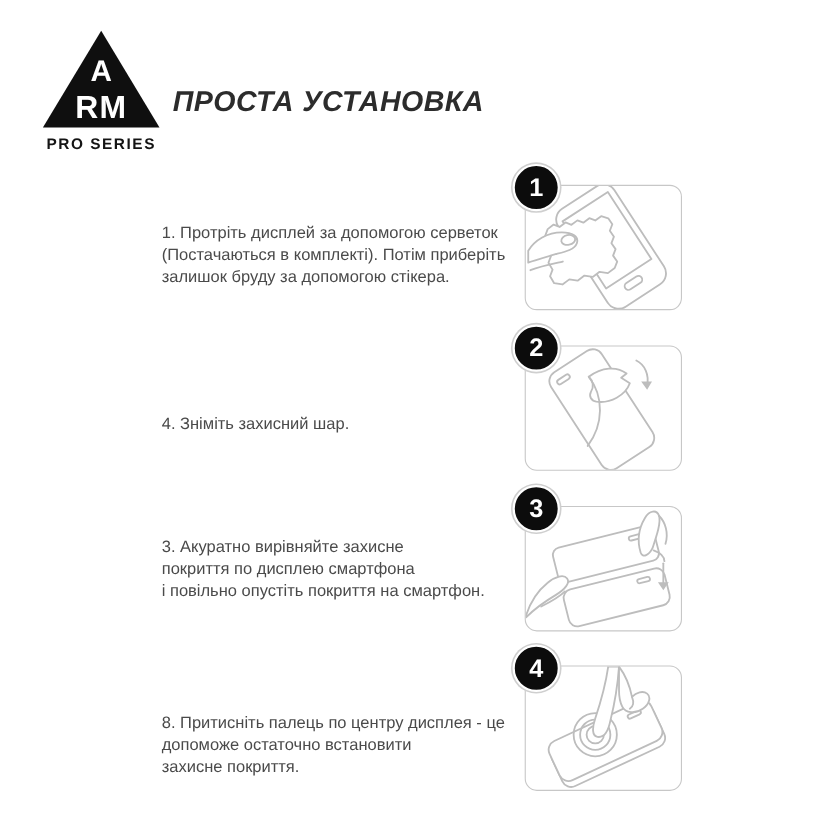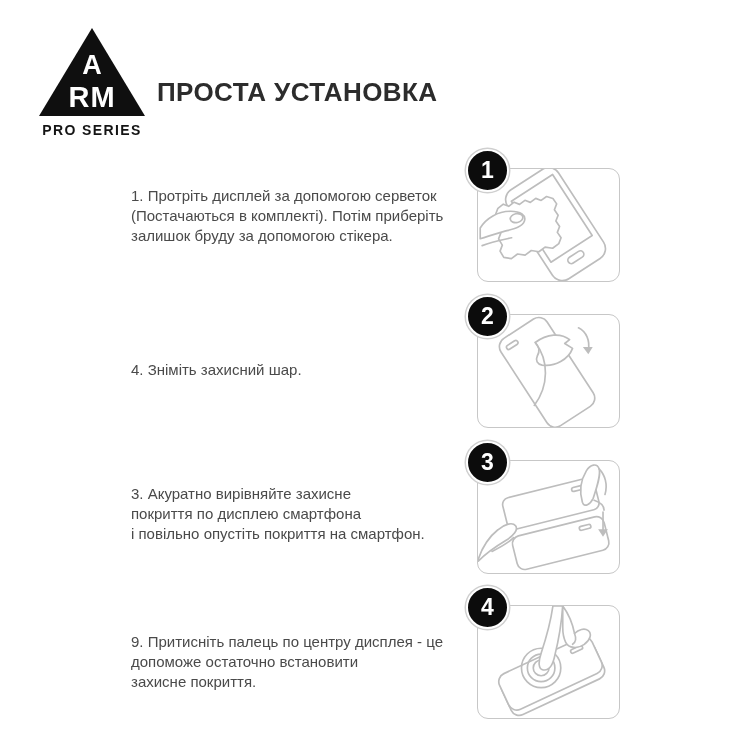--- a/index.html
+++ b/index.html
@@ -5,25 +5,26 @@
   html,body{margin:0;padding:0;}
   body{
     width:745px;height:745px;background:#ffffff;position:relative;overflow:hidden;
     font-family:"Liberation Sans", sans-serif;
   }
   .logo{position:absolute;left:36px;top:26px;width:112px;height:114px;}
   .title{
     position:absolute;left:157px;top:77px;
     font-size:26px;font-weight:800;color:#2c2c2c;letter-spacing:0.4px;
     white-space:nowrap;
+    font-style:italic;
   }
   .step-text{
     position:absolute;left:131px;width:348px;
     font-size:15px;line-height:20px;color:#4a4a4a;
-    white-space:pre-line;margin:0;
+    white-space:pre-line;margin:16px;
   }
   .card{
     position:absolute;left:477px;width:143px;height:114px;
     border:1.6px solid #c7c7c7;border-radius:11px;background:#fff;
     box-sizing:border-box;
   }
   .card svg{position:absolute;left:0;top:0;width:100%;height:100%;}
   .badge{
     position:absolute;left:466px;width:43px;height:43px;border-radius:50%;
     background:#0c0c0c;color:#fff;
@@ -44,24 +45,24 @@
     <text x="56" y="81" text-anchor="middle" fill="#ffffff" font-size="29" font-weight="700" letter-spacing="1">RM</text>
     <text x="56" y="109" text-anchor="middle" fill="#141414" font-size="14" font-weight="700" letter-spacing="1.4">PRO SERIES</text>
   </svg>
 
   <div class="title">ПРОСТА УСТАНОВКА</div>
 
   <p class="step-text" style="top:186px">1. Протріть дисплей за допомогою серветок
 (Постачаються в комплекті). Потім приберіть
 залишок бруду за допомогою стікера.</p>
   <p class="step-text" style="top:360px">4. Зніміть захисний шар.</p>
-  <p class="step-text" style="top:484px">3. Акуратно вирівняйте захисне
+  <p class="step-text" style="top:472px">3. Акуратно вирівняйте захисне
 покриття по дисплею смартфона
 і повільно опустіть покриття на смартфон.</p>
-  <p class="step-text" style="top:632px">9. Притисніть палець по центру дисплея - це
+  <p class="step-text" style="top:632px">8. Притисніть палець по центру дисплея - це
 допоможе остаточно встановити
 захисне покриття.</p>
 
   <div class="card" style="top:168px">
     <svg viewBox="0 0 143 114">
       <g class="art">
         <g transform="rotate(-33 80 60)">
           <rect x="50" y="2" width="62" height="108" rx="12" fill="#fff"></rect>
           <rect x="56" y="12" width="50" height="74"></rect>
           <rect x="71" y="92" width="18" height="7" rx="3.5"></rect>

